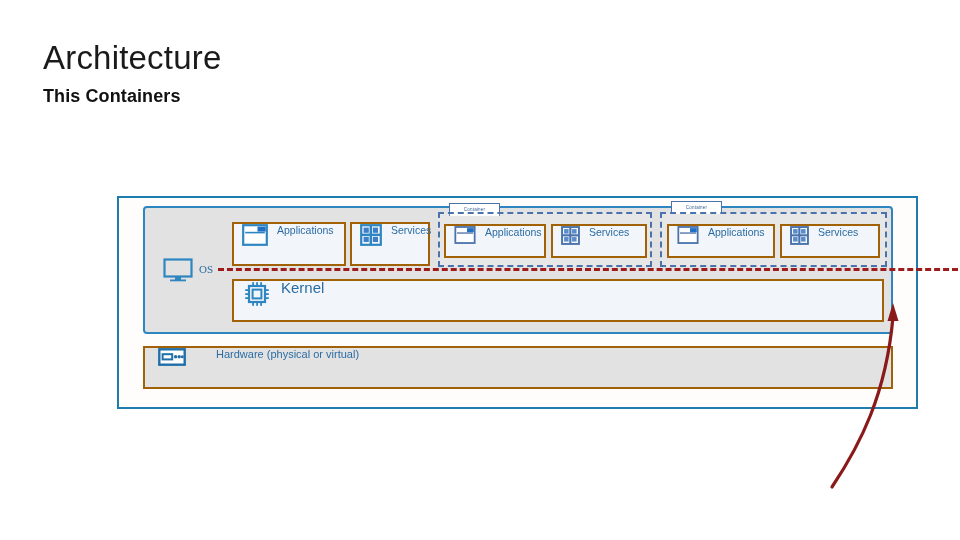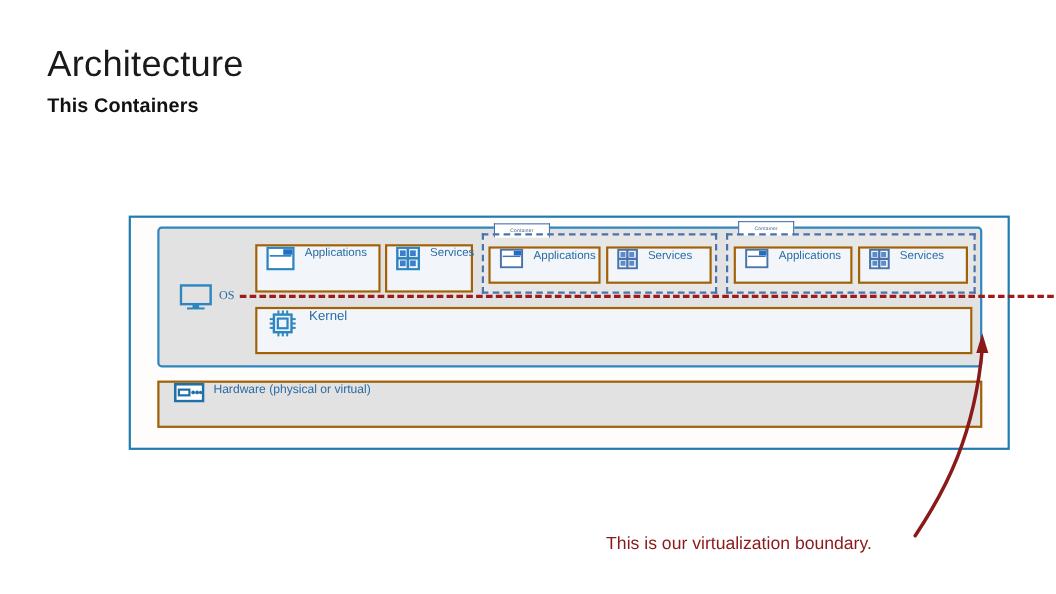--- a/index.html
+++ b/index.html
@@ -98,29 +98,29 @@
   #tab2{left:671px;top:201px;width:51px;}
 
   #box-c1-apps{left:444px;top:224px;width:102px;height:34px;}
   #box-c1-svcs{left:551px;top:224px;width:96px;height:34px;}
   #box-c2-apps{left:667px;top:224px;width:108px;height:34px;}
   #box-c2-svcs{left:780px;top:224px;width:100px;height:34px;}
 
   
   #box-kernel{left:232px;top:279px;width:652px;height:43px;}
   #box-kernel .ico{margin-left:10px;}
-  #box-kernel .txt{margin-left:11px;font-size:12px;}
+  #box-kernel .txt{margin-left:11px;font-size:15px;}
 
   
   #box-hardware{
     left:143px;top:346px;width:750px;height:43px;
     background:#e2e2e2;
   }
   #box-hardware .ico{margin-left:13px;}
-  #box-hardware .txt{margin-left:8px;font-size:11px;}
+  #box-hardware .txt{margin-left:30px;font-size:11px;}
 
   
   .red-line{
     position:absolute;left:218px;top:268px;width:740px;height:0;
     border-top:3px dashed #9e1b1b;
   }
 
   
   .arrow-svg{position:absolute;left:800px;top:255px;width:140px;height:240px;overflow:visible;}
 
@@ -274,15 +274,14 @@
 
   <div class="red-line"></div>
 
   <span class="arrow-svg">
     <svg width="140" height="240" viewBox="0 0 140 240">
       <path d="M32 232 C 60 190, 86 140, 93 62" fill="none" stroke="#8a1a1a" stroke-width="3.2" stroke-linecap="round"></path>
       <path d="M93 48 L 87.5 66 L 98.5 66 Z" fill="#8a1a1a"></path>
     </svg>
   </span>
 
-  <div class="caption">This is our virtualization boundary.</div>
 
 </div>
 
 </body></html>

